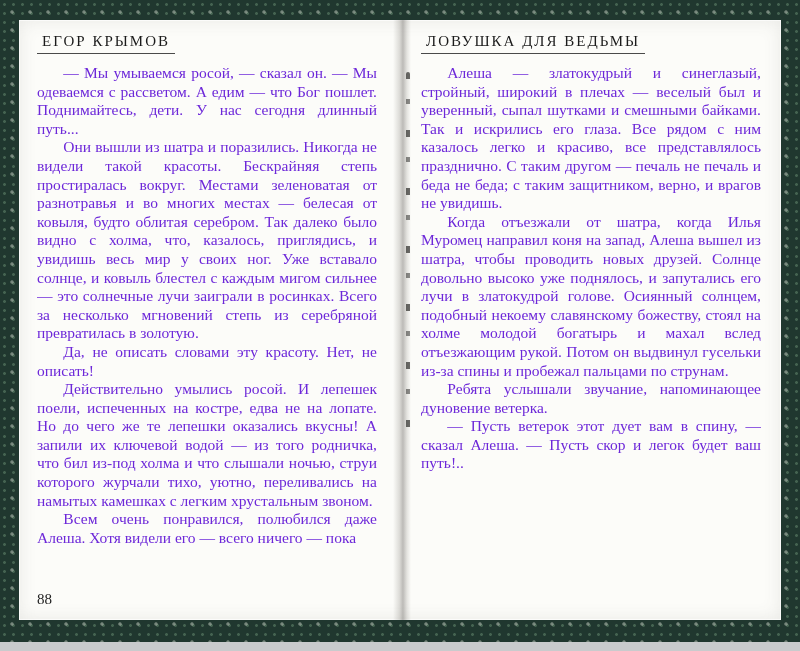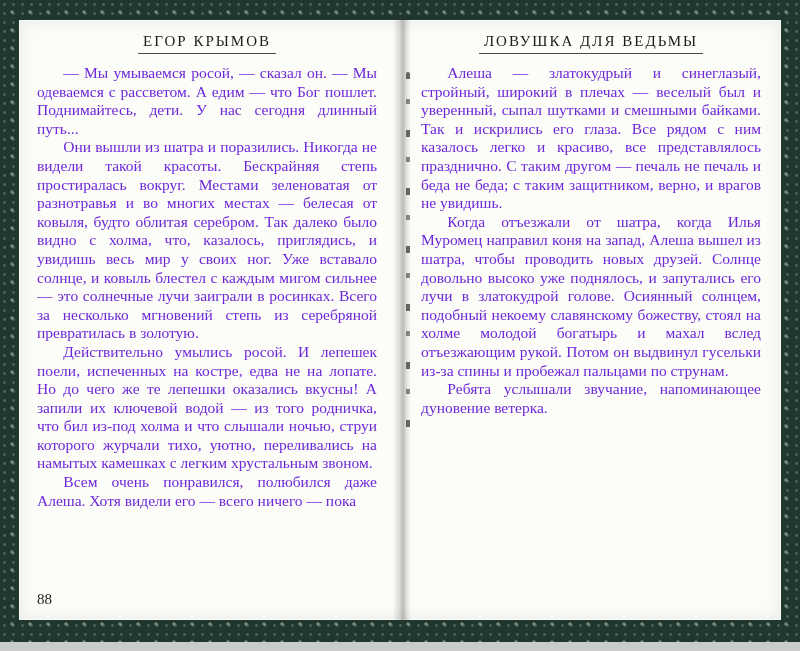--- a/index.html
+++ b/index.html
@@ -24,21 +24,21 @@
   }
   .page {
     flex:1 1 0;
     display:flex; flex-direction:column;
     padding:8px 16px 6px 18px;
     overflow:hidden;
     min-width:0;
   }
   .page-right { padding-left:10px; padding-right:20px; }
 
-  .running-head { text-align:center; margin:4px 0 10px; flex:0 0 auto; }
+  .running-head { text-align:left; margin:4px 0 10px; flex:0 0 auto; }
   .running-head .head-text {
     display:inline-block;
     font-size:15px; letter-spacing:2px; color:#1b1b1b;
     border-bottom:1px solid #4a4a4a;
     padding:0 5px 3px;
     white-space:nowrap;
   }
 
   .page-text {
     flex:1 1 auto; overflow:hidden;
@@ -82,34 +82,36 @@
 <div class="book">
   <div class="pages">
 
     <div class="page page-left">
       <div class="running-head">
         <span class="head-text">ЕГОР КРЫМОВ</span>
       </div>
       <div class="page-text">
         <p class="para">— Мы умываемся росой, — сказал он. — Мы одеваемся с рассветом. А едим — что Бог пошлет. Поднимайтесь, дети. У нас сегодня длинный путь...</p>
         <p class="para">Они вышли из шатра и поразились. Никогда не видели такой красоты. Бескрайняя степь простиралась вокруг. Местами зеленоватая от разнотравья и во многих местах — белесая от ковыля, будто облитая серебром. Так далеко было видно с холма, что, казалось, приглядись, и увидишь весь мир у своих ног. Уже вставало солнце, и ковыль блестел с каждым мигом сильнее — это солнечные лучи заиграли в росинках. Всего за несколько мгновений степь из серебряной превратилась в золотую.</p>
+        <p class="para">Да, не описать словами эту красоту. Нет, не описать!</p>
         <p class="para">Действительно умылись росой. И лепешек поели, испеченных на костре, едва не на лопате. Но до чего же те лепешки оказались вкусны! А запили их ключевой водой — из того родничка, что бил из-под холма и что слышали ночью, струи которого журчали тихо, уютно, переливались на намытых камешках с легким хрустальным звоном.</p>
         <p class="para">Всем очень понравился, полюбился даже Алеша. Хотя видели его — всего ничего — пока</p>
       </div>
       <div class="page-number">88</div>
     </div>
 
     <div class="gutter"></div>
 
     <div class="page page-right">
       <div class="running-head">
         <span class="head-text">ЛОВУШКА ДЛЯ ВЕДЬМЫ</span>
       </div>
       <div class="page-text">
         <p class="para">Алеша — златокудрый и синеглазый, стройный, широкий в плечах — веселый был и уверенный, сыпал шутками и смешными байками. Так и искрились его глаза. Все рядом с ним казалось легко и красиво, все представлялось празднично. С таким другом — печаль не печаль и беда не беда; с таким защитником, верно, и врагов не увидишь.</p>
         <p class="para">Когда отъезжали от шатра, когда Илья Муромец направил коня на запад, Алеша вышел из шатра, чтобы проводить новых друзей. Солнце довольно высоко уже поднялось, и запутались его лучи в златокудрой голове. Осиянный солнцем, подобный некоему славянскому божеству, стоял на холме молодой богатырь и махал вслед отъезжающим рукой. Потом он выдвинул гусельки из-за спины и пробежал пальцами по струнам.</p>
         <p class="para">Ребята услышали звучание, напоминающее дуновение ветерка.</p>
+        <p class="para">— Пусть ветерок этот дует вам в спину, — сказал Алеша. — Пусть скор и легок будет ваш путь!..</p>
       </div>
     </div>
 
   </div>
   <div class="bottom-strip"></div>
 </div>
 
 </body></html>

